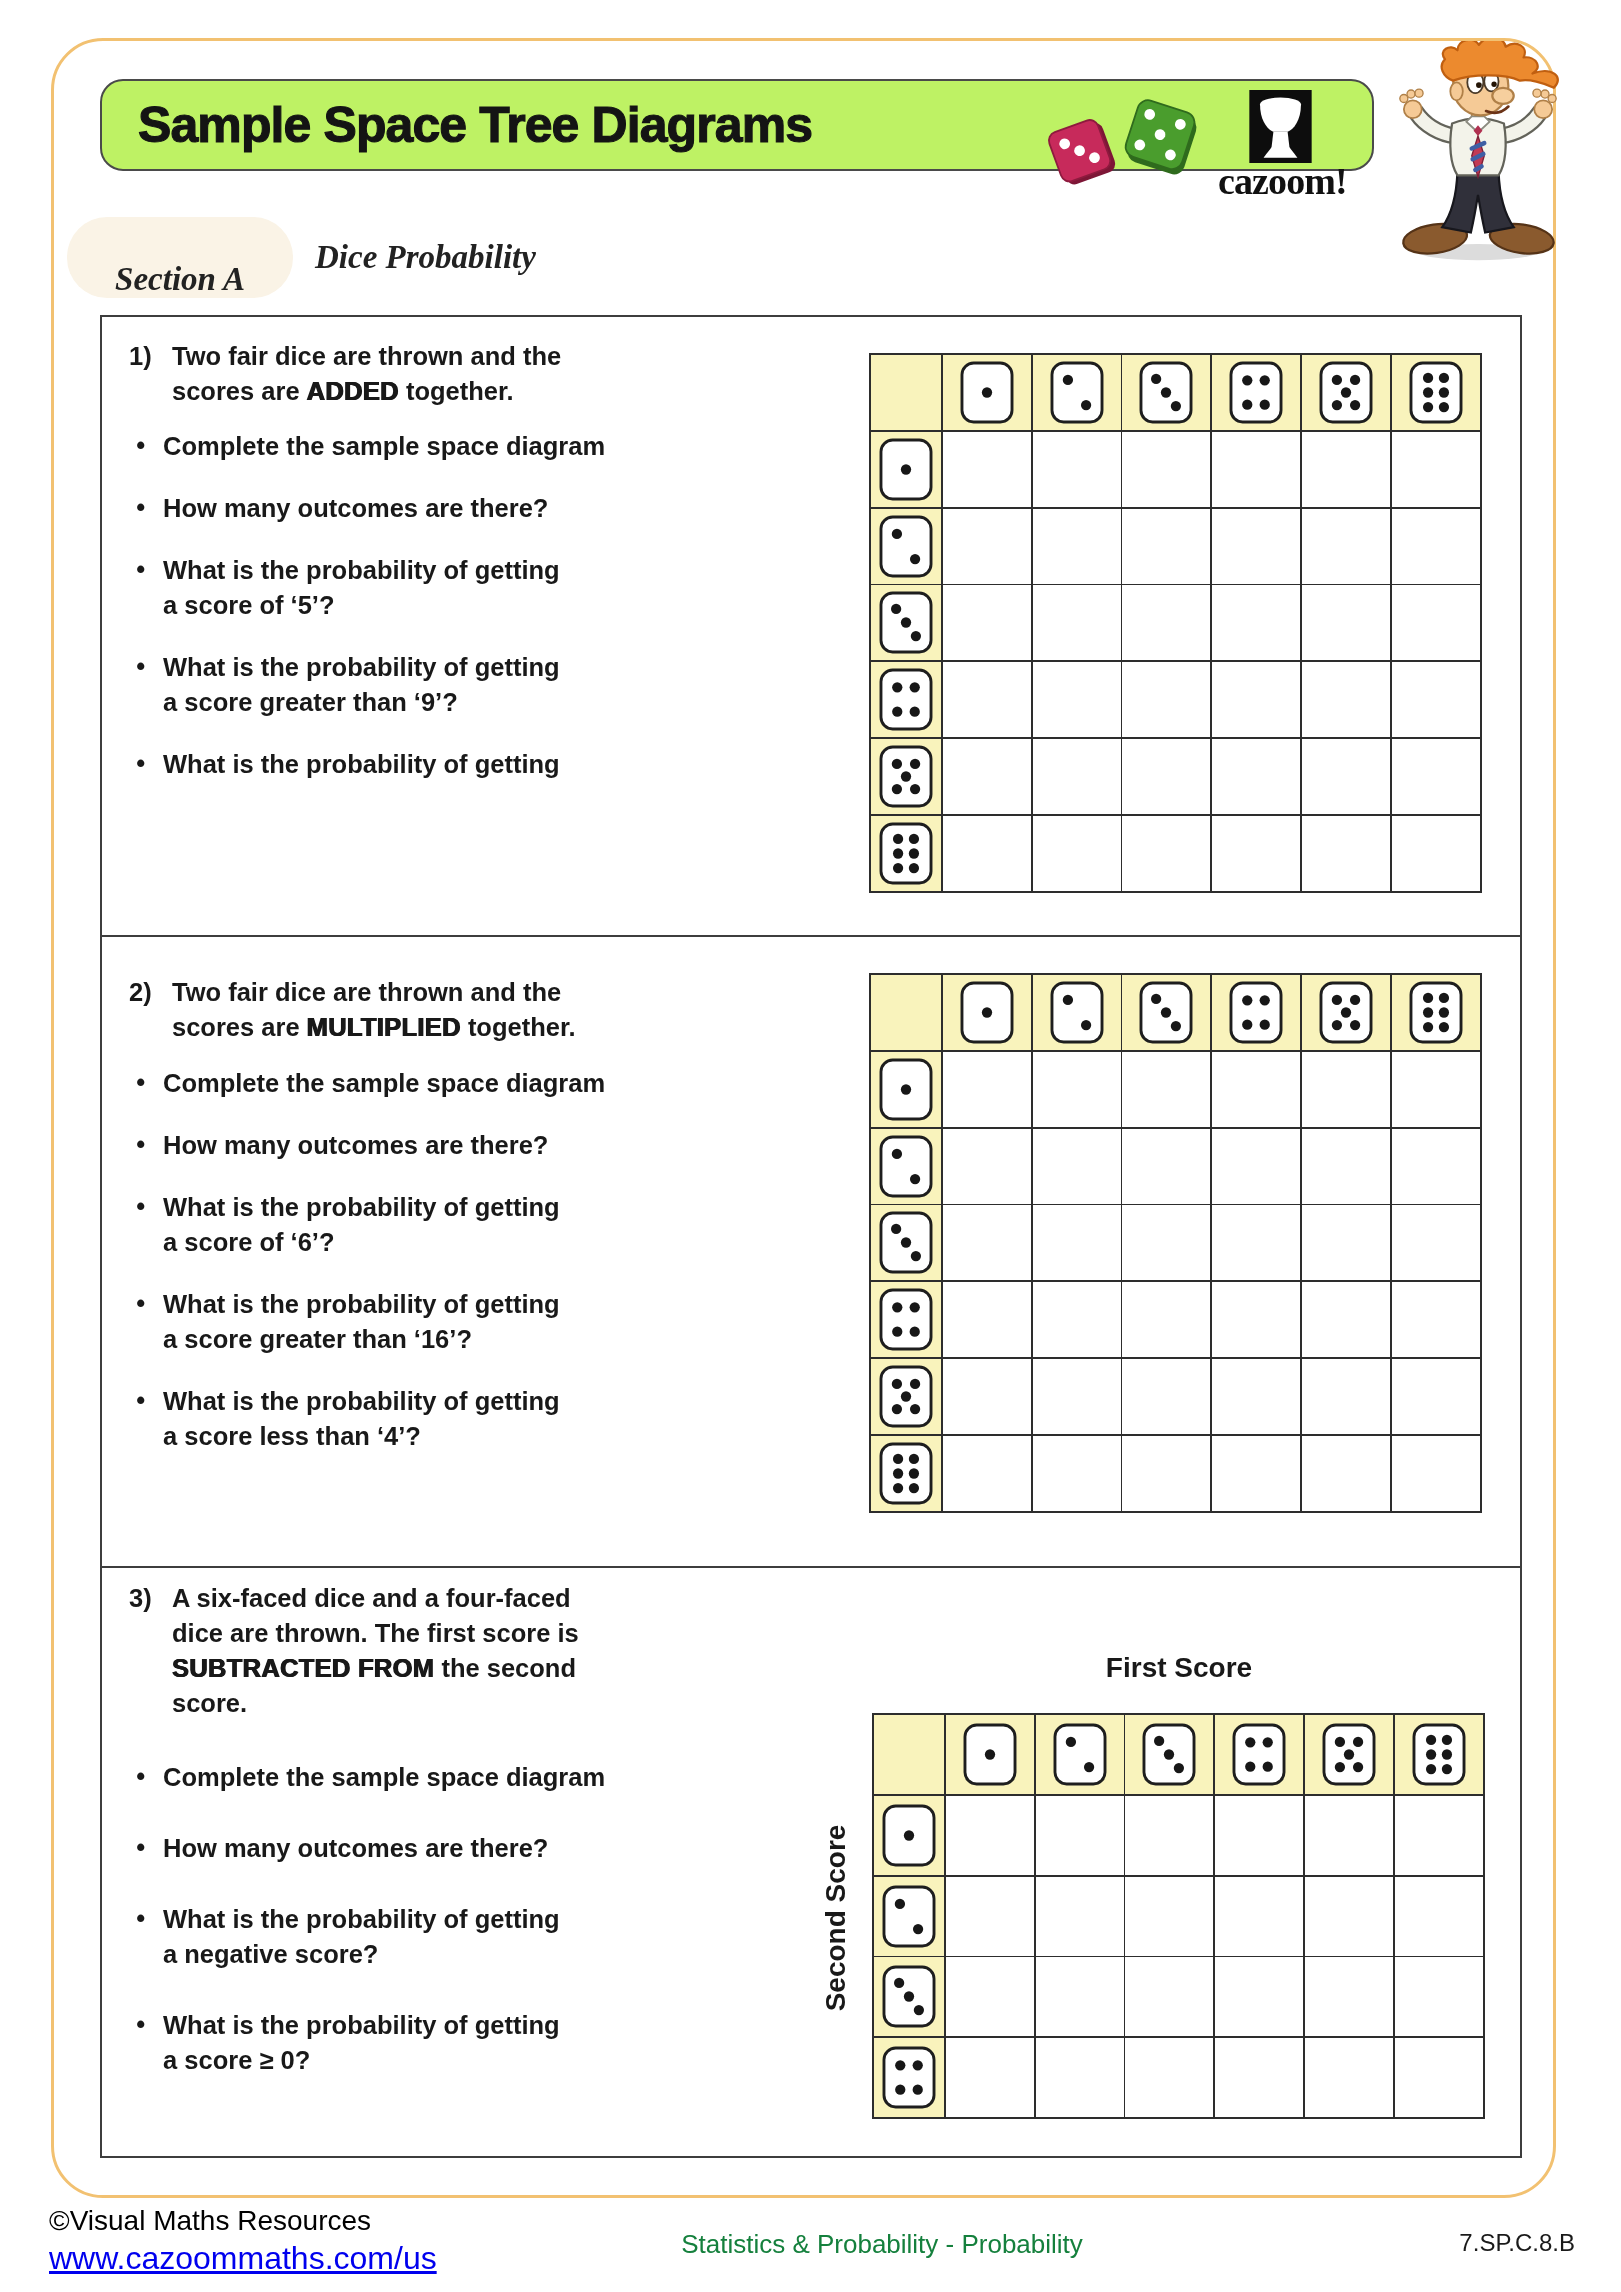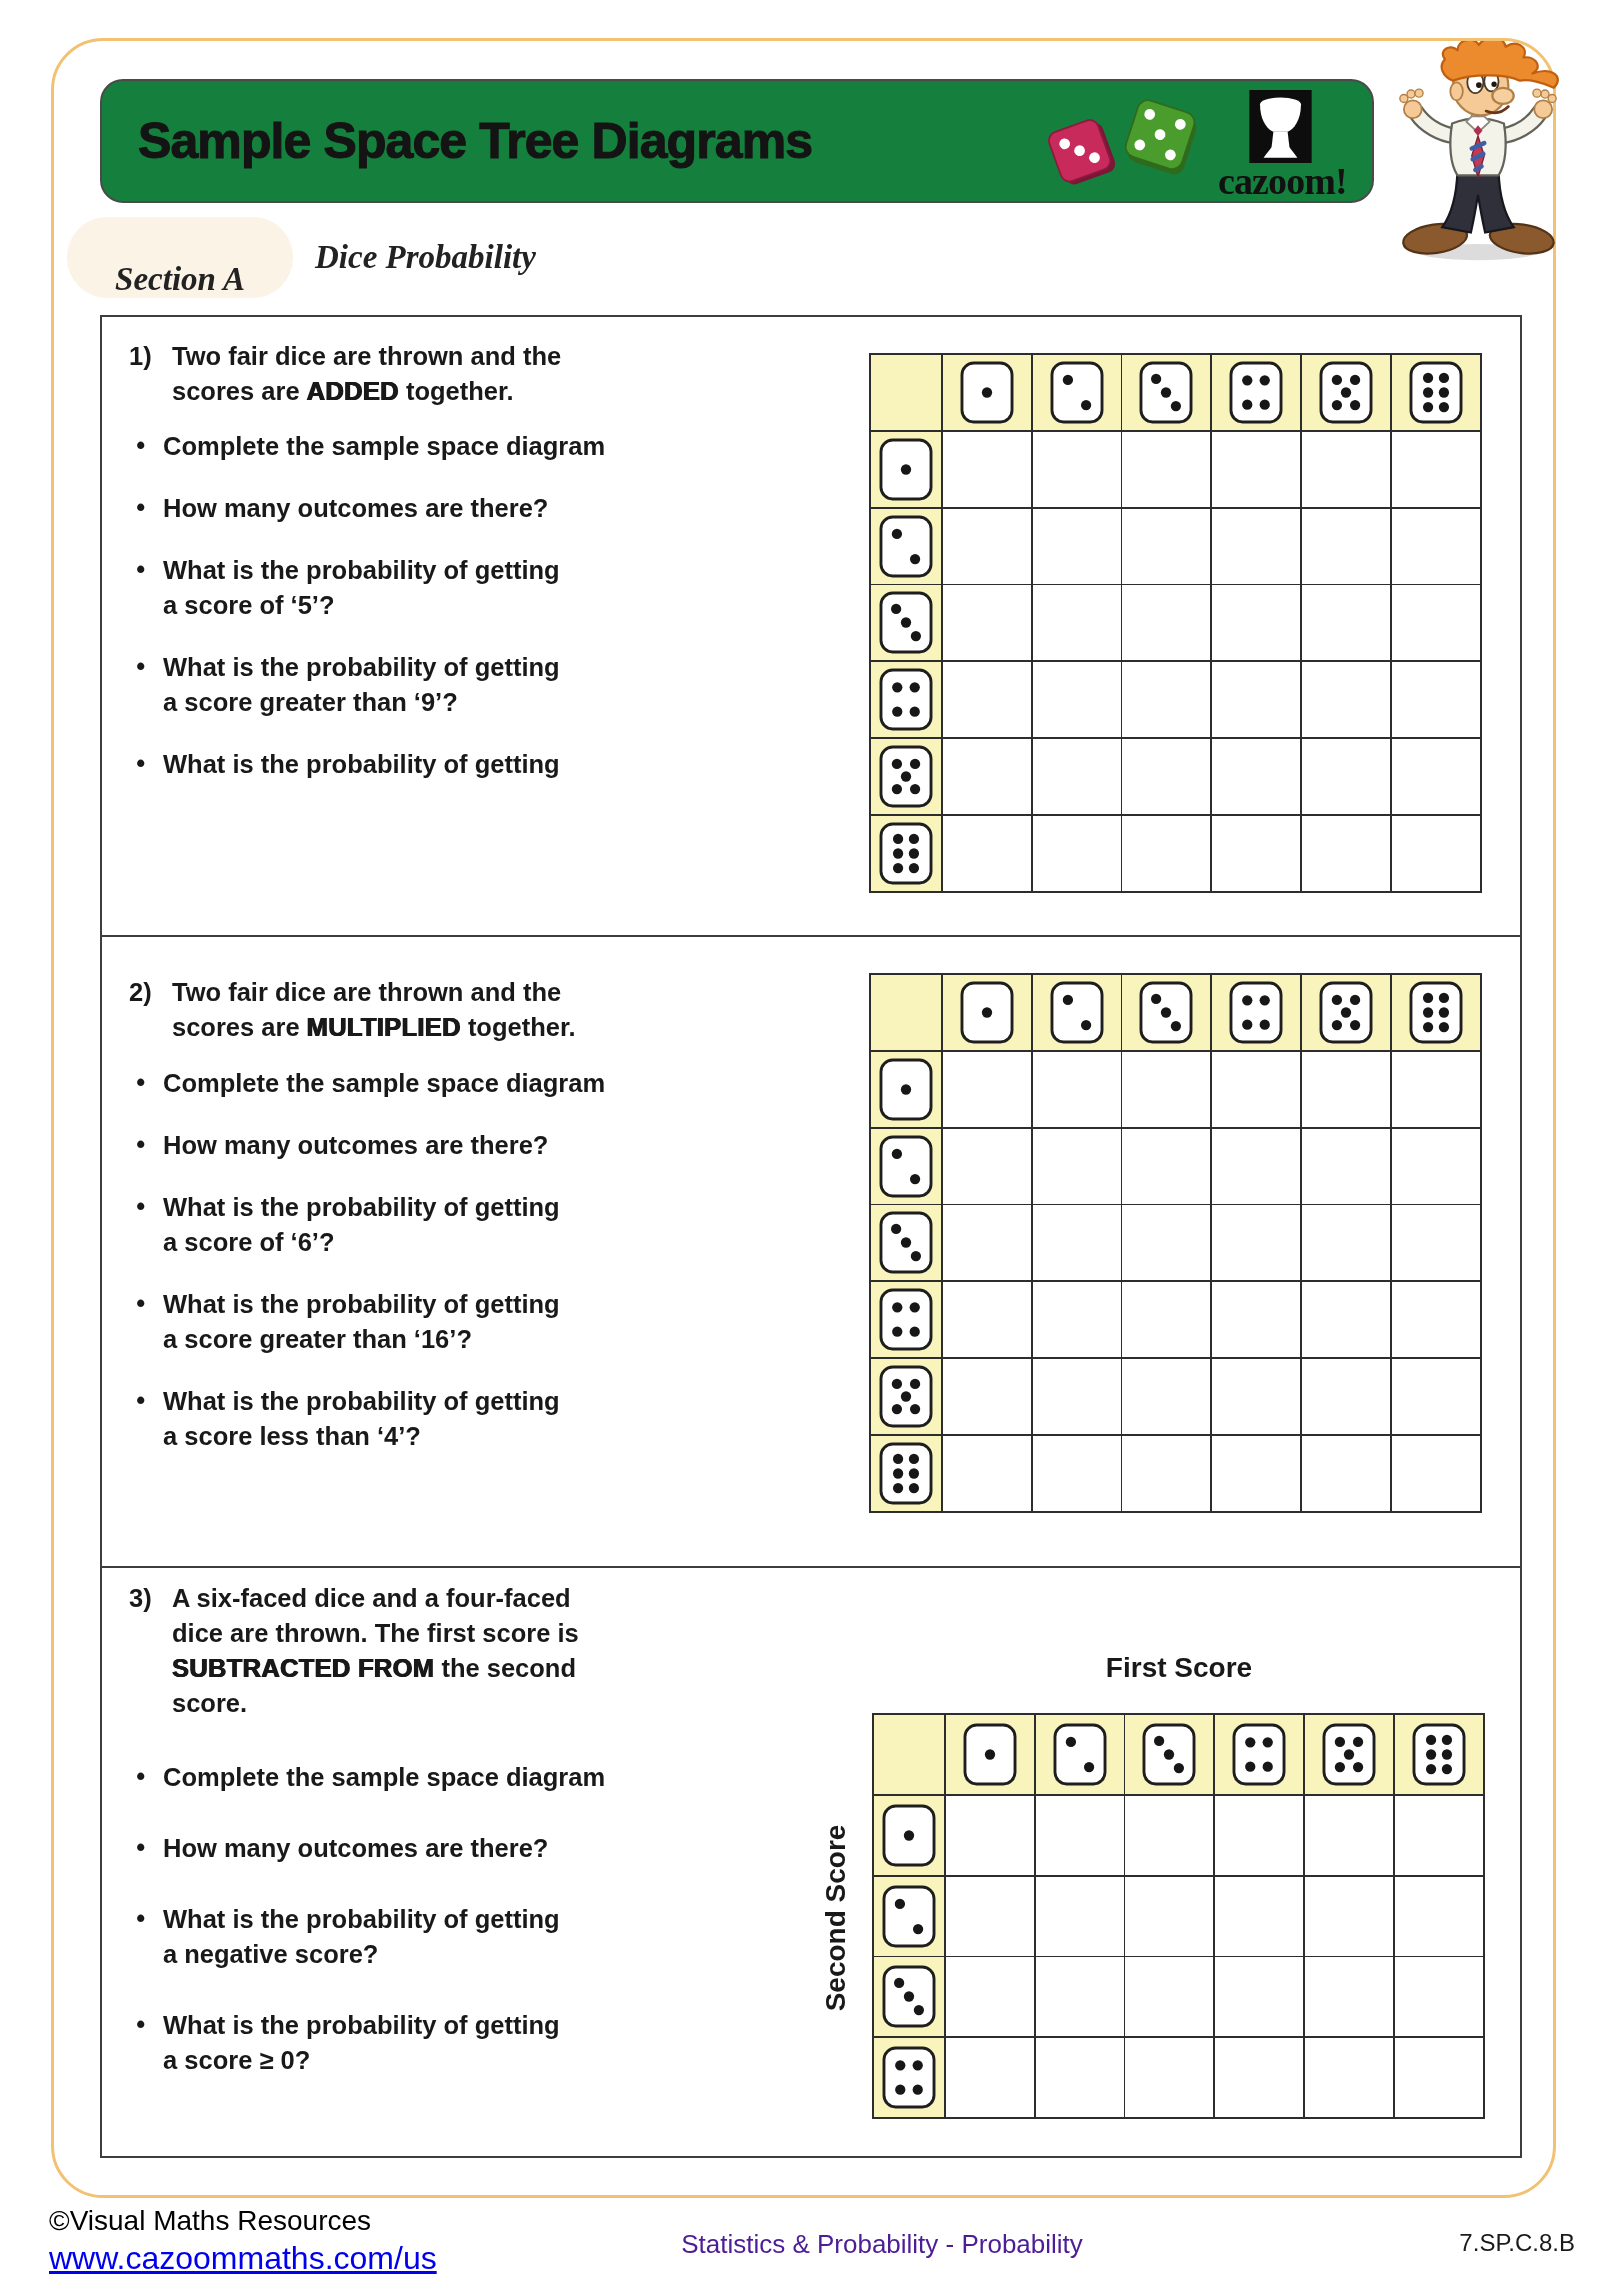--- a/index.html
+++ b/index.html
@@ -1,21 +1,21 @@
 <!DOCTYPE html>
 <html style="font-size:14.3px"><head>
 <meta charset="utf-8">
 <style>
   html,body{margin:0;padding:0;background:#ffffff;}
   .page{position:relative;width:1622px;height:2293px;background:#ffffff;
         font-family:"Liberation Sans", sans-serif;overflow:hidden;}
   .outer-frame{position:absolute;left:51px;top:38px;width:1505px;height:2160px;
         border:3.6px solid #f2c171;border-radius:52px;box-sizing:border-box;background:#fff;}
   
-  .title-box{position:absolute;left:100px;top:79px;width:1274px;height:124px;background:#15803d;
+  .title-box{position:absolute;left:100px;top:79px;width:1274px;height:92px;background:#bef264;
         border:2.7px solid #4a4a4a;border-radius:23px;box-sizing:border-box;}
   .title{position:absolute;left:36px;top:50%;transform:translateY(-50%);font-size:50px;font-weight:bold;
         color:#141414;letter-spacing:-0.9px;-webkit-text-stroke:1.1px #141414;white-space:nowrap;}
   .deco-dice{position:absolute;left:922px;top:0px;width:197px;height:118px;}
   .logo{position:absolute;left:1116px;top:9px;width:125px;text-align:center;}
   .logo svg{display:block;margin:0 auto;}
   .logo-text{font-family:"Liberation Serif", serif;font-weight:bold;font-size:38px;letter-spacing:-0.9px;
         color:#111;margin-top:-3.6px;}
   .mascot{position:absolute;left:1386px;top:41px;width:184px;height:224px;}
   
@@ -54,21 +54,21 @@
   .cell{background:#ffffff;display:flex;align-items:center;justify-content:center;}
   .cell.hdr{background:#f9f3bc;}
   .axis-top{position:absolute;left:770px;top:84px;width:614px;text-align:center;font-size:28px;
         font-weight:bold;color:#191919;}
   .axis-left{position:absolute;left:713px;top:145px;width:43px;height:410px;display:flex;
         align-items:center;justify-content:center;}
   .axis-left span{transform:rotate(-90deg);white-space:nowrap;font-size:28px;font-weight:bold;color:#191919;}
   
   .footer-copy{position:absolute;left:49px;top:2205px;font-size:28px;color:#000;}
   .footer-link{position:absolute;left:49px;top:2240px;font-size:32px;color:#0000ee;text-decoration:underline;}
-  .footer-center{position:absolute;left:882px;top:2229px;transform:translateX(-50%);font-size:26px;color:#4c1d95;}
+  .footer-center{position:absolute;left:882px;top:2229px;transform:translateX(-50%);font-size:26px;color:#15803d;}
   .footer-right{position:absolute;right:47px;top:2229px;font-size:24px;color:#1a1a1a;}
 </style>
 </head>
 <body>
 
 <div class="page">
   <div class="outer-frame"></div>
 
   <div class="title-box">
     <div class="title">Sample Space Tree Diagrams</div>

